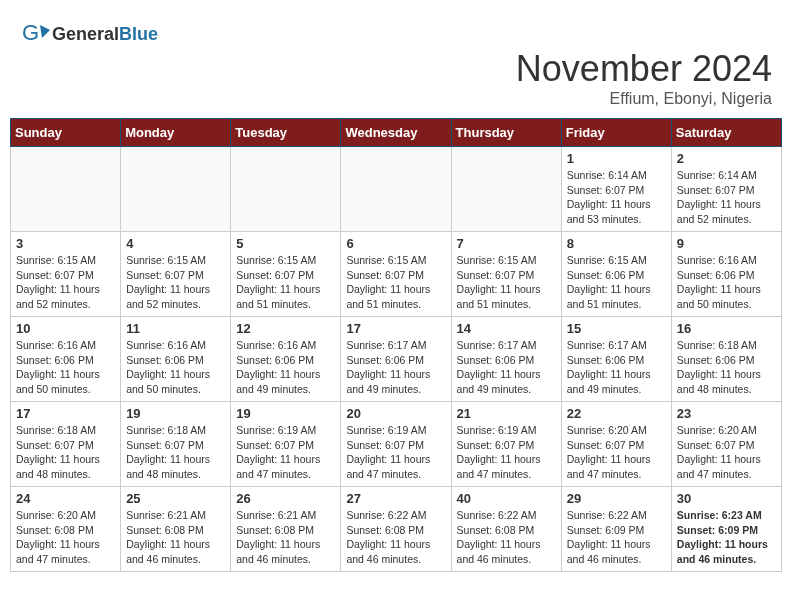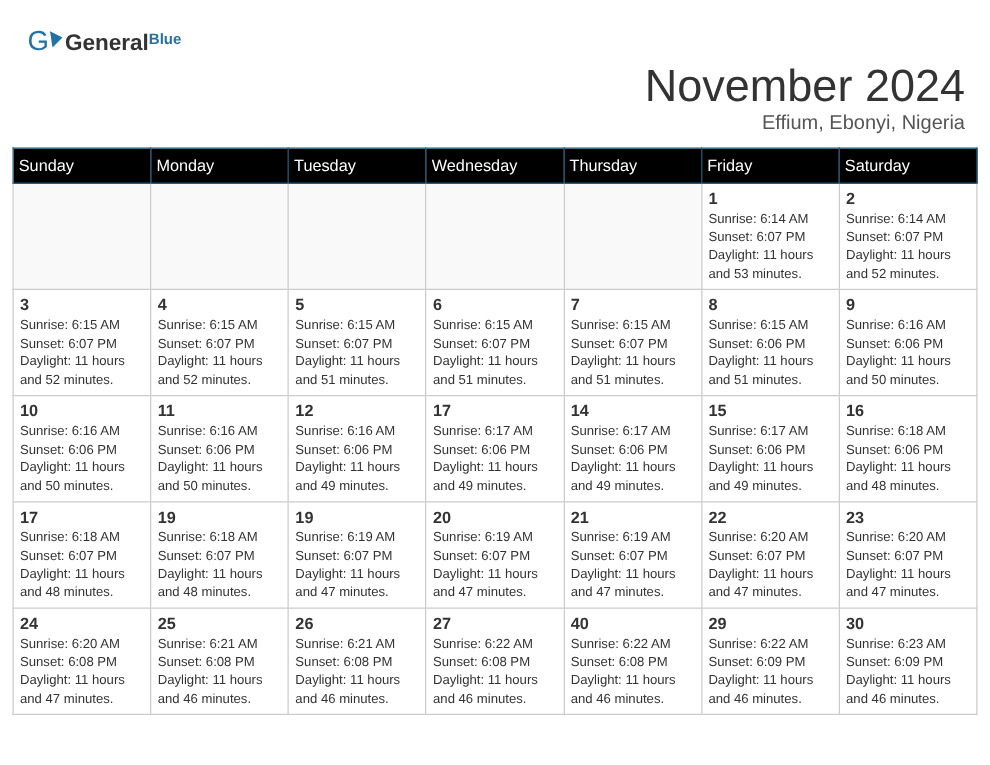--- a/index.html
+++ b/index.html
@@ -24,21 +24,21 @@
       display: flex;
       flex-direction: row;
       line-height: 1.1;
     }
     .logo-general {
       font-size: 18px;
       font-weight: bold;
       color: #333;
     }
     .logo-blue {
-      font-size: 12px;
+      font-size: 18px;
       font-weight: bold;
       color: #2471a3;
     }
     .logo-icon {
       width: 30px;
       height: 30px;
       margin-right: 2px;
     }
     .title-block {
       text-align: right;
@@ -52,24 +52,24 @@
     .location {
       font-size: 16px;
       color: #555;
     }
     .calendar {
       width: 100%;
       border-collapse: collapse;
       margin-top: 5px;
     }
     .calendar th {
-      background-color: #000000;
+      background-color: #7f1d1d;
       color: white;
       font-size: 13px;
-      font-weight: normal;
+      font-weight: bold;
       padding: 6px 4px;
       text-align: left;
       border: 1px solid #1a5276;
     }
     .calendar td {
       border: 1px solid #ccc;
       vertical-align: top;
       padding: 4px 5px;
       width: calc(100% / 7);
       min-height: 80px;
@@ -339,20 +339,20 @@
         </td>
         <td>
           <div class="day-number">29</div>
           <div class="day-info" style="white-space: pre-line;">Sunrise: 6:22 AM
 Sunset: 6:09 PM
 Daylight: 11 hours
 and 46 minutes.</div>
         </td>
         <td>
           <div class="day-number">30</div>
-          <div class="day-info" style="white-space: pre-line;">Sunrise: 6:23 AM
+          <div class="day-info" style="white-space: pre-line; font-weight: bold;">Sunrise: 6:23 AM
 Sunset: 6:09 PM
 Daylight: 11 hours
 and 46 minutes.</div>
         </td>
       </tr>
     </tbody>
 </table>
 
 </body></html>

